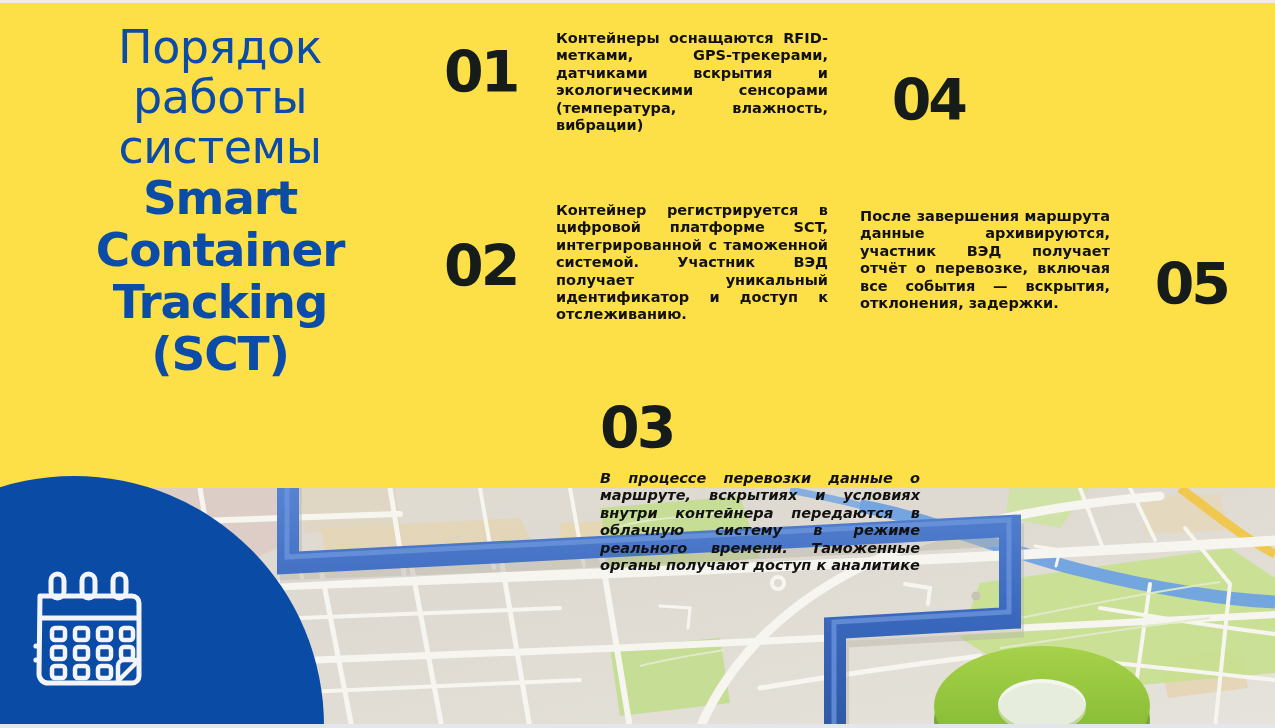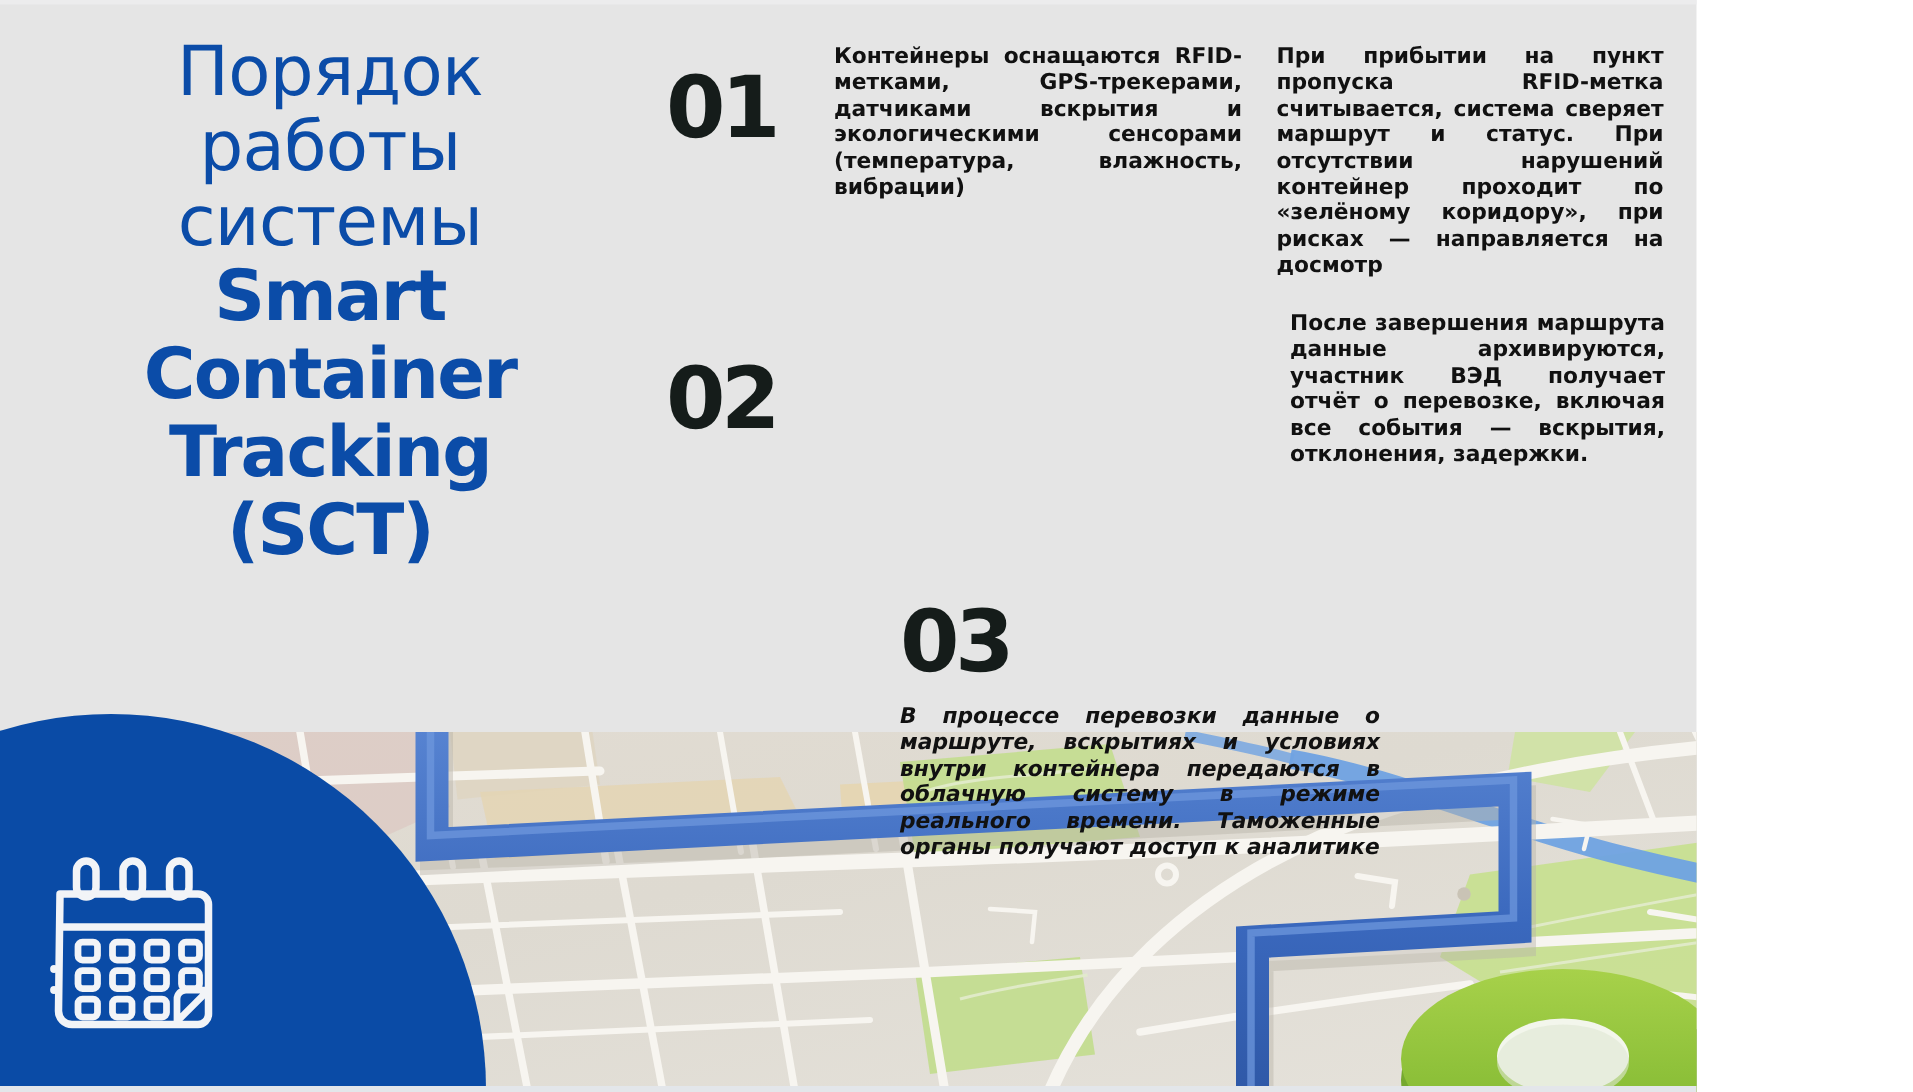--- a/index.html
+++ b/index.html
@@ -3,24 +3,24 @@
 <meta charset="utf-8">
 <title>Порядок работы системы Smart Container Tracking (SCT)</title>
 <style>
   html, body {
     margin: 0;
     padding: 0;
     background: #ffffff;
   }
   .slide {
     position: relative;
-    width: 1131px;
+    width: 1275px;
     height: 728px;
     overflow: hidden;
-    background: #e5e5e5;
+    background: #fde047;
     font-family: "DejaVu Sans", "Liberation Sans", sans-serif;
   }
   
   .top-hairline {
     position: absolute;
     left: 0; top: 0;
     width: 1275px; height: 3px;
     background: #ececed;
     z-index: 40;
   }
@@ -163,29 +163,29 @@
 
   <div class="steps">
 
     <div class="step step-01">
       <div class="step-num">01</div>
       <div class="step-text">Контейнеры оснащаются RFID-метками, GPS-трекерами, датчиками вскрытия и экологическими сенсорами (температура, влажность, вибрации)</div>
     </div>
 
     <div class="step step-02">
       <div class="step-num">02</div>
+      <div class="step-text">Контейнер регистрируется в цифровой платформе SCT, интегрированной с таможенной системой. Участник ВЭД получает уникальный идентификатор и доступ к отслеживанию.</div>
     </div>
 
     <div class="step step-03">
       <div class="step-num">03</div>
       <div class="step-text">В процессе перевозки данные о маршруте, вскрытиях и условиях внутри контейнера передаются в облачную систему в режиме реального времени. Таможенные органы получают доступ к аналитике</div>
     </div>
 
     <div class="step step-04">
-      <div class="step-text">При прибытии на пункт пропуска RFID-метка считывается, система сверяет маршрут и статус. При отсутствии нарушений контейнер проходит по «зелёному коридору», при рисках — направляется на досмотр</div>
       <div class="step-num">04</div>
     </div>
 
     <div class="step step-05">
       <div class="step-text">После завершения маршрута данные архивируются, участник ВЭД получает отчёт о перевозке, включая все события — вскрытия, отклонения, задержки.</div>
       <div class="step-num">05</div>
     </div>
 
   </div>
 

